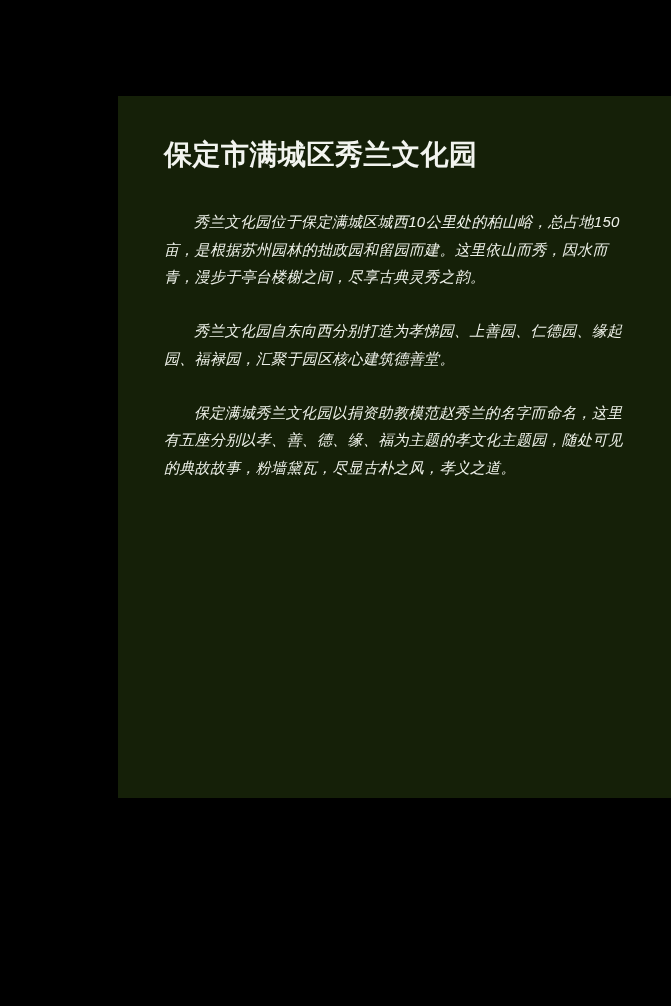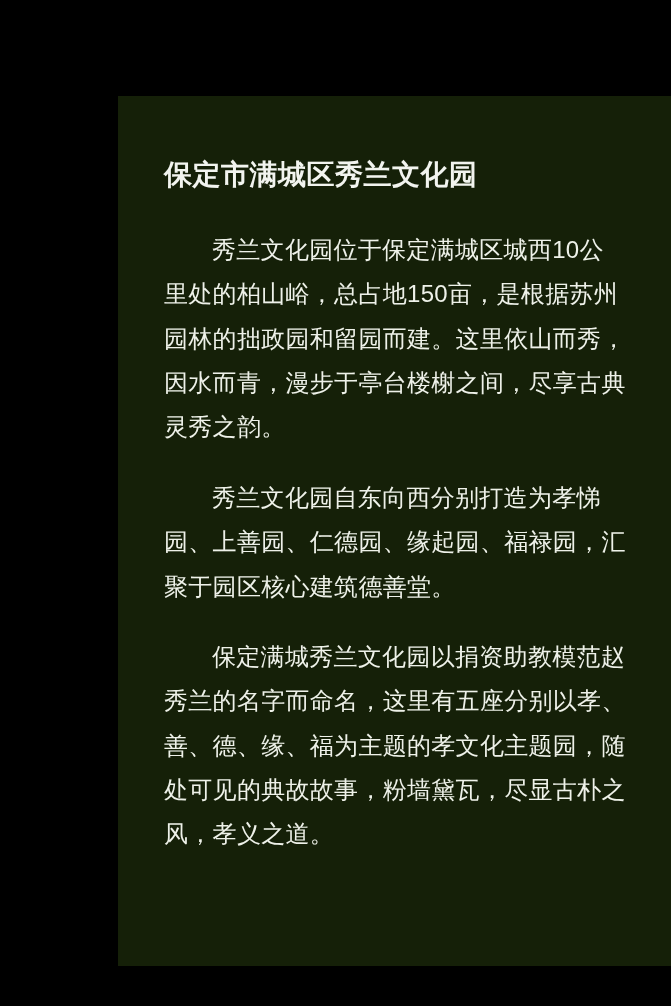--- a/index.html
+++ b/index.html
@@ -17,41 +17,42 @@
     position: relative;
     width: 671px;
     height: 1006px;
     background: #000000;
   }
   .card {
     position: absolute;
     left: 118px;
     top: 96px;
     width: 553px;
-    height: 870px;
+    height: 702px;
     background: #152008;
     box-sizing: border-box;
-    padding: 60px 40px 40px 46px;
+    padding: 40px 40px 40px 46px;
   }
   .title {
     color: #f2f4ef;
     font-size: 28px;
     font-weight: bold;
     line-height: 1.35;
     margin: 0 0 34px 0;
     letter-spacing: 0.5px;
   }
   .para {
     color: #eef1e9;
-    font-size: 24px;
+    font-size: 15px;
     line-height: 1.85;
     margin: 0 0 26px 0;
     text-indent: 2em;
     letter-spacing: 0.3px;
     padding-right: 4px;
+    font-style: italic;
   }
   .para:last-child {
     margin-bottom: 0;
   }
 </style>
 </head>
 <body>
 
 <div class="page">
   <div class="card">

